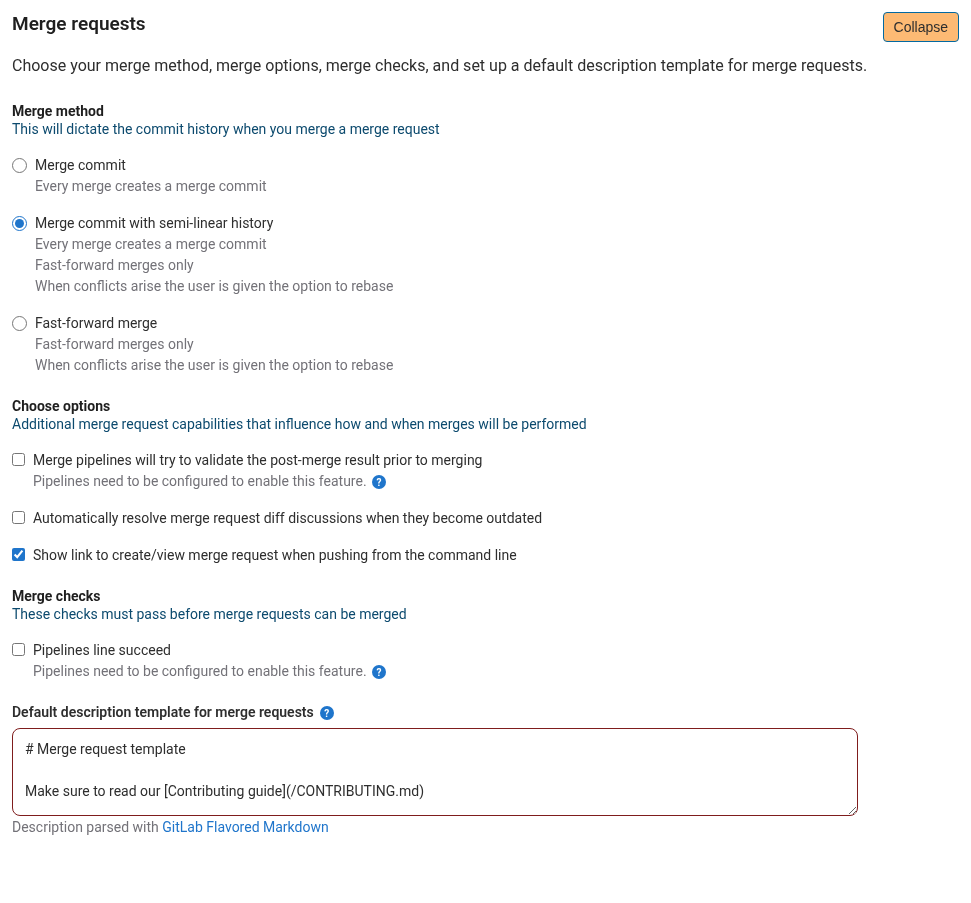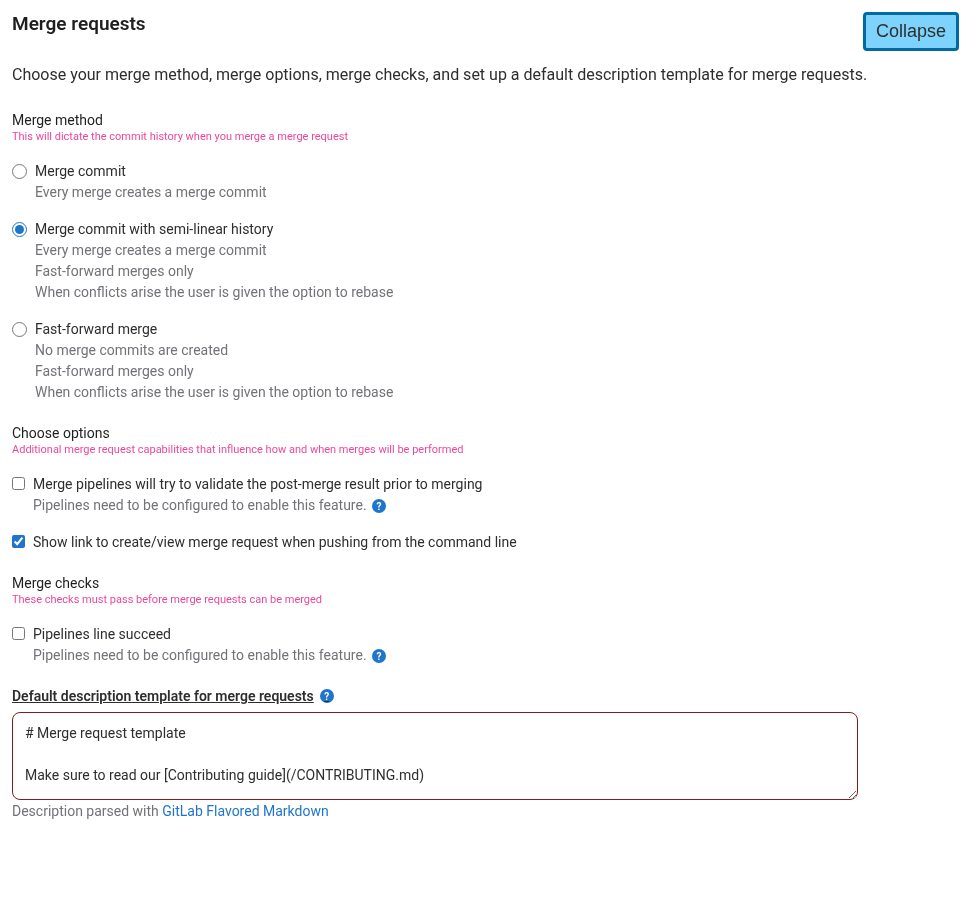--- a/index.html
+++ b/index.html
@@ -20,42 +20,42 @@
       justify-content: space-between;
       align-items: flex-start;
       margin-bottom: 14px;
     }
     h1 {
       font-size: 19px;
       font-weight: 600;
       color: #1f1f1f;
     }
     .collapse-btn {
-      background: #7dd3fc;
-      border: 3px solid #0369a1;
+      background: #fdba74;
+      border: 1px solid #0369a1;
       border-radius: 4px;
       padding: 6px 10px;
-      font-size: 18px;
+      font-size: 14px;
       color: #2e2e2e;
       cursor: pointer;
     }
     .subtitle {
       color: #2e2e2e;
       margin-bottom: 28px;
       font-size: 16px;
     }
     .section-title {
-      font-weight: 400;
+      font-weight: 700;
       font-size: 14px;
       color: #1f1f1f;
       margin-bottom: 2px;
     }
     .section-desc {
-      color: #ec4899;
-      font-size: 11px;
+      color: #0c4a6e;
+      font-size: 14px;
       margin-bottom: 18px;
     }
     .radio-group, .checkbox-group {
       margin-bottom: 22px;
     }
     .option-row {
       display: flex;
       align-items: flex-start;
       margin-bottom: 16px;
       justify-content: center;
@@ -101,25 +101,24 @@
       background: #1f75cb;
       color: #fff;
       font-size: 10px;
       font-weight: bold;
       vertical-align: middle;
       margin-left: 2px;
       cursor: pointer;
     }
     .template-label-row {
       display: flex;
-      align-items: center;
+      align-items: flex-end;
       font-weight: 600;
       font-size: 14px;
       margin-bottom: 8px;
-      text-decoration: underline;
     }
     textarea {
       width: 846px;
       max-width: 100%;
       min-height: 88px;
       border: 1px solid #7f1d1d;
       border-radius: 8px;
       padding: 10px 12px;
       font-family: inherit;
       font-size: 14px;
@@ -166,21 +165,20 @@
       <div class="option-label">Merge commit with semi-linear history</div>
       <div class="option-sub">Every merge creates a merge commit</div>
       <div class="option-sub">Fast-forward merges only</div>
       <div class="option-sub">When conflicts arise the user is given the option to rebase</div>
     </div>
   </div>
   <div class="option-row">
     <input type="radio" name="merge-method" style="">
     <div class="option-content">
       <div class="option-label">Fast-forward merge</div>
-      <div class="option-sub">No merge commits are created</div>
       <div class="option-sub">Fast-forward merges only</div>
       <div class="option-sub">When conflicts arise the user is given the option to rebase</div>
     </div>
   </div>
 </div>
 
 
 <div class="section-title">Choose options</div>
 <div class="section-desc">Additional merge request capabilities that influence how and when merges will be performed</div>
 
@@ -189,20 +187,26 @@
     <input type="checkbox" style="">
     <div class="option-content">
       <div class="option-label">Merge pipelines will try to validate the post-merge result prior to merging</div>
       <div class="option-sub">
         <span>Pipelines need to be configured to enable this feature.</span>
         <span class="help-icon">?</span>
       </div>
     </div>
   </div>
   <div class="option-row">
+    <input type="checkbox" style="">
+    <div class="option-content">
+      <div class="option-label">Automatically resolve merge request diff discussions when they become outdated</div>
+    </div>
+  </div>
+  <div class="option-row">
     <input type="checkbox" checked="" style="">
     <div class="option-content">
       <div class="option-label">Show link to create/view merge request when pushing from the command line</div>
     </div>
   </div>
 </div>
 
 
 <div class="section-title">Merge checks</div>
 <div class="section-desc">These checks must pass before merge requests can be merged</div>

